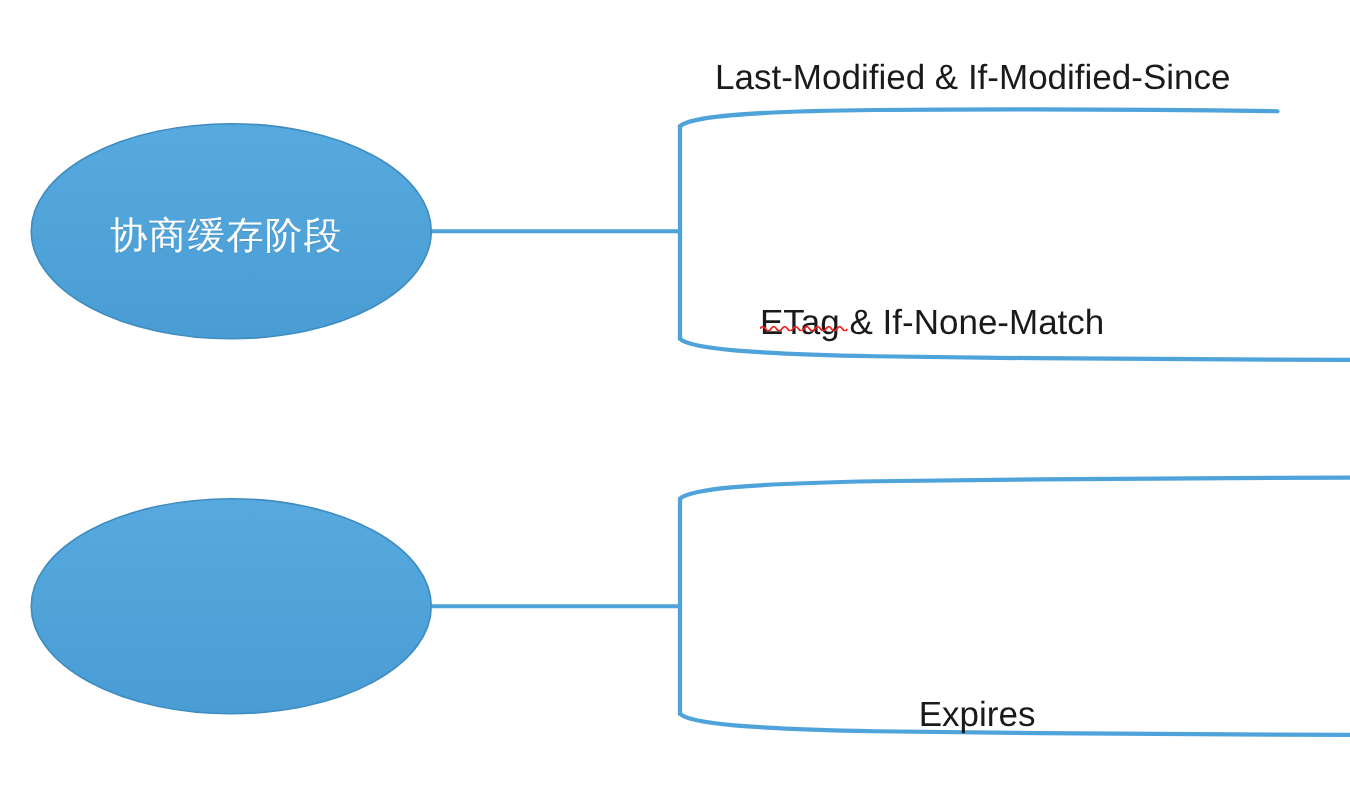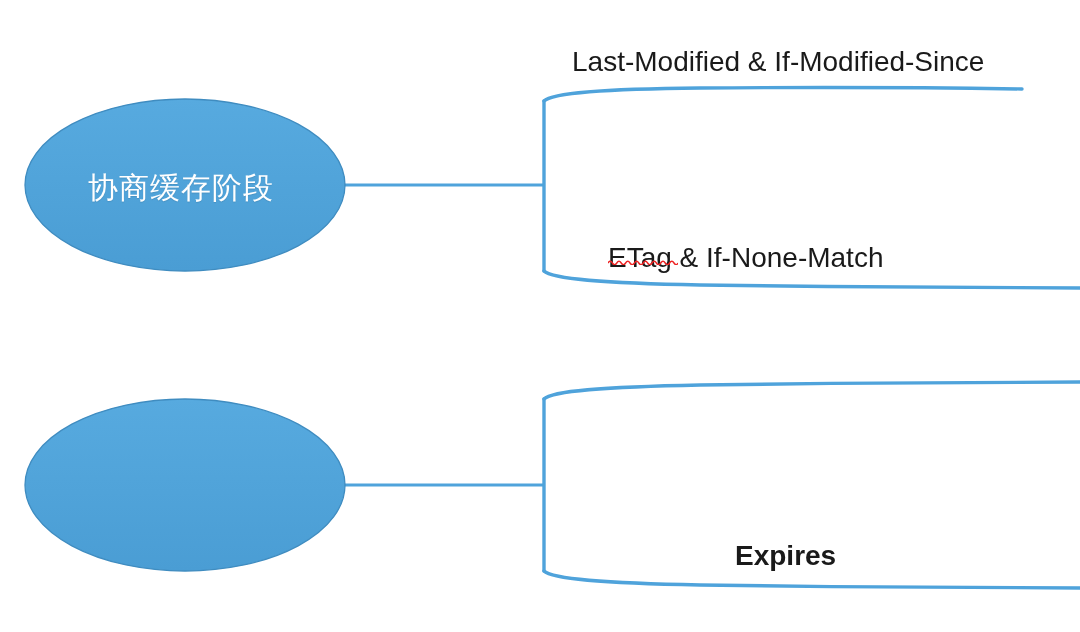--- a/index.html
+++ b/index.html
@@ -59,21 +59,21 @@
   }
   #label-node-1 {
     left: 88px;
     top: 468px;
   }
 
   
   #label-branch-0 { left: 572px; top: 48px; }
   #label-branch-1 { left: 608px; top: 228px; margin-top: 16px; }
   #label-branch-2 { left: 686px; top: 349px; }
-  #label-branch-3 { left: 735px; top: 542px; font-weight: bold; }
+  #label-branch-3 { left: 735px; top: 558px; }
 
   .spell-underline {
     position: absolute;
     left: 608px;
     top: 259px;
     width: 70px;
     height: 6px;
     pointer-events: none;
   }
 </style>

